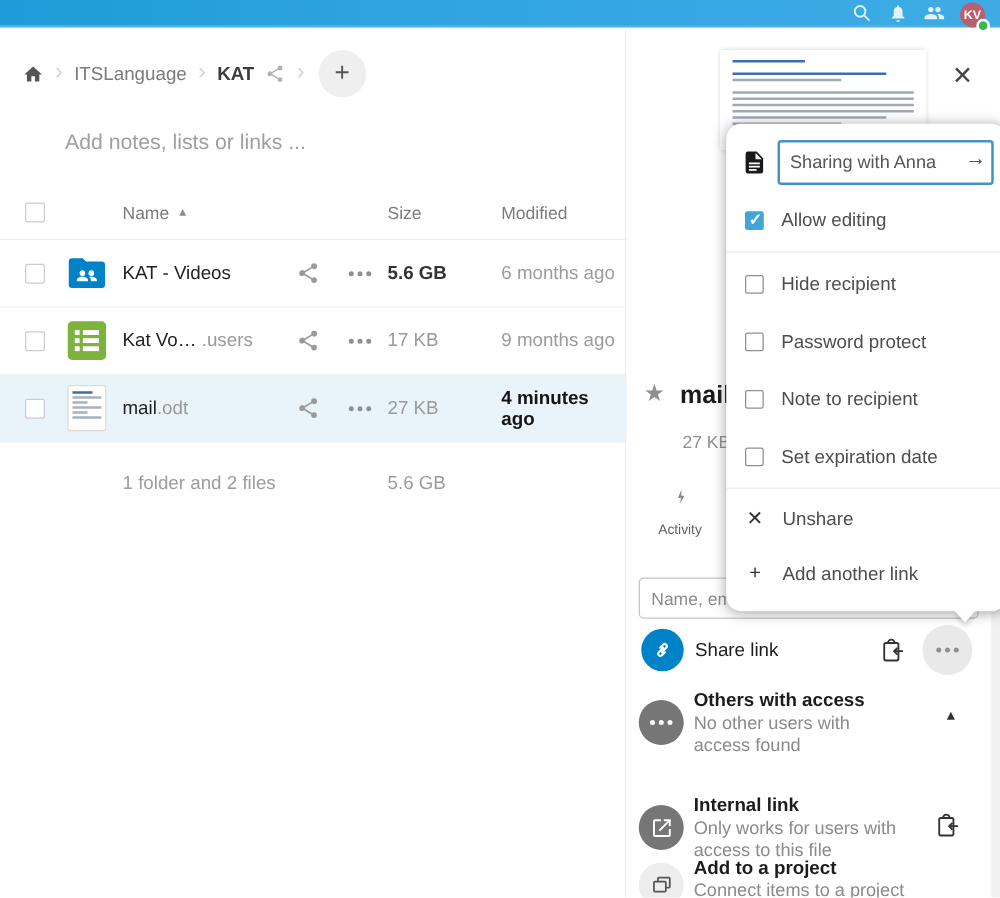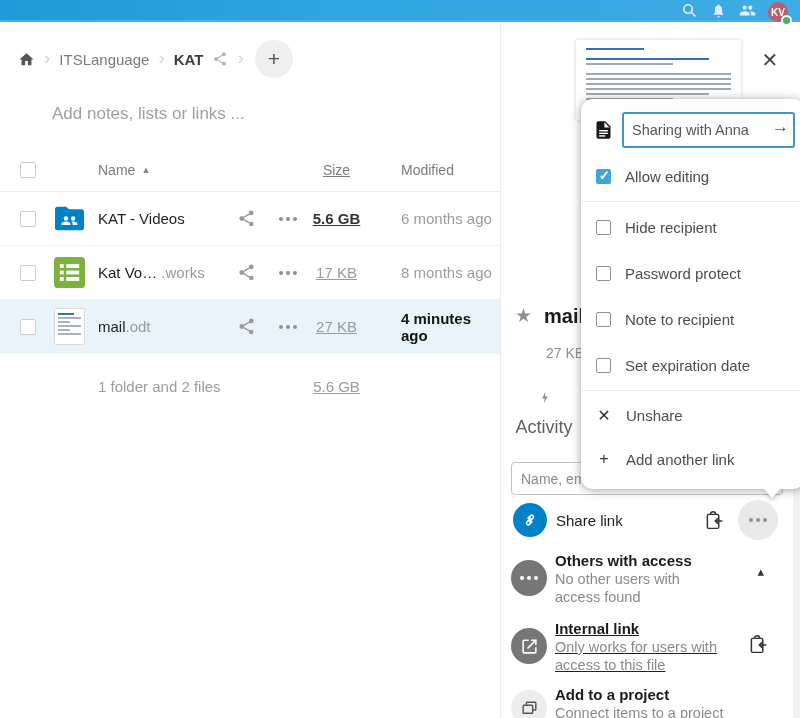--- a/index.html
+++ b/index.html
@@ -29,21 +29,21 @@
   .add-btn { width:38px; height:38px; border-radius:50%; background:#efefef; border:none; color:#555;
     font-size:21px; line-height:36px; text-align:center; cursor:pointer; margin-left:2px;}
   .notes { margin:24px 0 0 52px; color:#a0a0a0; font-size:17px; cursor:text; }
 
   
   .ftable { margin-top:24px; width:500px; font-size:15px; }
   .trow { display:grid; grid-template-columns:40px 58px 128px 40px 44px 55px 135px; align-items:center; }
   .thead { height:44px; border-bottom:1px solid #ececec; color:#7c7c7c; font-size:14px; }
   .thead .col-name { display:flex; align-items:center; gap:8px; cursor:pointer;}
   .sort-ic { font-size:11px; color:#8a8a8a; }
-  .col-size { text-align:center; padding-right:2px;text-decoration:underline; }
+  .col-size { text-align:left; padding-right:2px; }
   .col-mod { padding-left:36px; }
   .frow { height:54px; border-bottom:1px solid #f1f1f1; cursor:pointer; }
   .frow.selected { background:#e9f4fa; }
   .cb { width:16px; height:16px; border:1px solid #cccccc; border-radius:2px; background:#fff; margin-left:20px; cursor:pointer;}
   .ficon { display:flex; justify-content:center; }
   .fname { color:#1e1e1e; white-space:nowrap; overflow:hidden; }
   .fname .ext { color:#9a9a9a; }
   .row-share { display:flex; justify-content:center; cursor:pointer; }
   .row-share svg { width:19px; height:19px; }
   .dots { display:flex; gap:3px; justify-content:center; cursor:pointer; }
@@ -74,21 +74,21 @@
   .close-btn { position:absolute; top:22px; left:255px; width:28px; height:28px; border:none; background:transparent;
     color:#444; font-size:20px; cursor:pointer; z-index:6;}
 
   .file-head { position:absolute; top:281px; left:14px; display:flex; align-items:flex-start; gap:12px; }
   .fav { font-size:19px; color:#8f8f8f; cursor:pointer; line-height:1.2;}
   .fh-title { font-size:20px; font-weight:bold; color:#1a1a1a; white-space:nowrap; }
   .fh-size { position:absolute; top:321px; left:45px; color:#8f8f8f; font-size:14px; }
 
   .tab-activity { position:absolute; top:366px; left:8px; width:70px; text-align:center; cursor:pointer; }
   .tab-activity svg { width:15px; height:15px; }
-  .tab-activity .lbl { margin-top:8px; color:#5f5f5f; font-size:18px; }
+  .tab-activity .lbl { margin-top:8px; color:#5f5f5f; font-size:11px; }
 
   .recipient { position:absolute; top:438px; left:10px; width:272px; height:33px; border:1px solid #c3c3c3;
     border-radius:4px; padding:0 9px; font-size:14px; color:#555; font-family:"Liberation Sans",sans-serif; }
   .recipient::placeholder { color:#8b8b8b; }
 
   .srow { position:absolute; left:0; width:293px; display:flex; align-items:center; }
   .share-link-row { top:472px; height:48px; }
   .circle { border-radius:50%; display:flex; align-items:center; justify-content:center; flex:none; }
   .c-blue { width:34px; height:34px; background:#0082c9; margin-left:12px; }
   .c-blue svg { width:20px; height:20px; }
@@ -99,21 +99,21 @@
 
   .others-row { top:528px; align-items:flex-start; }
   .c-grey { width:36px; height:36px; background:#767676; margin:8px 0 0 10px; }
   .c-grey .dots i { background:#fff; }
   .c-grey svg { width:19px; height:19px; }
   .stext { margin-left:8px; width:162px; }
   .stitle { font-size:15px; font-weight:bold; color:#1c1c1c; }
   .ssub { font-size:14.5px; color:#8a8a8a; line-height:1.25; margin-top:1px;}
   .caret-btn { margin-left:auto; margin-right:30px; margin-top:12px; background:none; border:none; color:#333;
     font-size:13px; cursor:pointer; }
-  .internal-row { top:596px; align-items:flex-start;text-decoration:underline; }
+  .internal-row { top:612px; align-items:flex-start; }
   .internal-row .copy-ic { margin-left:auto; margin-right:26px; margin-top:14px; }
   .project-row { top:662px; align-items:flex-start; }
   .c-light { width:36px; height:36px; background:#ededed; margin:4px 0 0 10px; }
   .c-light svg { width:19px; height:19px; }
 
   
   .menu { position:absolute; top:75px; left:80px; width:224px; background:#fff; border-radius:12px;
     box-shadow:0 1px 10px rgba(80,80,80,.55); z-index:30; padding:6px 0 8px 0; }
   .menu .tail { position:absolute; bottom:-9px; right:24px; width:0; height:0;
     border-left:9px solid transparent; border-right:9px solid transparent; border-top:10px solid #fff;
@@ -229,33 +229,33 @@
           <svg width="31" height="33" viewBox="0 0 24 24">
               <rect width="24" height="24" rx="3" fill="#7cb23d"></rect>
               <rect x="4.5" y="5.5" width="3" height="3" fill="#fff"></rect>
               <rect x="9.5" y="5.5" width="10" height="3" fill="#fff"></rect>
               <rect x="4.5" y="10.5" width="3" height="3" fill="#fff"></rect>
               <rect x="9.5" y="10.5" width="10" height="3" fill="#fff"></rect>
               <rect x="4.5" y="15.5" width="3" height="3" fill="#fff"></rect>
               <rect x="9.5" y="15.5" width="10" height="3" fill="#fff"></rect>
             </svg>
         </span>
-        <span class="fname"><span>Kat Vo…</span><span class="ext"> .works</span></span>
+        <span class="fname"><span>Kat Vo…</span><span class="ext"> .users</span></span>
         <span class="row-share">
           <svg viewBox="0 0 24 24" fill="#9a9a9a">
               <path d="M18 16.08c-.76 0-1.44.3-1.96.77L8.91 12.7c.05-.23.09-.46.09-.7s-.04-.47-.09-.7l7.05-4.11c.54.5 1.25.81 2.04.81a3 3 0 000-6 3 3 0 00-3 3c0 .24.04.47.09.7L8.04 9.81A2.99 2.99 0 003 12a3 3 0 003 3c.79 0 1.5-.31 2.04-.81l7.12 4.16c-.05.21-.08.43-.08.65a2.92 2.92 0 102.92-2.92z"></path>
             </svg>
         </span>
         <span class="dots">
             <i></i>
             <i></i>
             <i></i>
           </span>
         <span class="col-size size-dim">17 KB</span>
-        <span class="col-mod mod-dim">8 months ago</span>
+        <span class="col-mod mod-dim">9 months ago</span>
       </div>
 
       <div class="trow frow selected">
         <span class="cb"></span>
         <span class="ficon">
           <span class="thumb-doc">
               <span class="ln blue" style="display:block"></span>
               <span class="ln" style="display:block"></span>
               <span class="ln short" style="display:block"></span>
               <span class="ln" style="display:block"></span>

